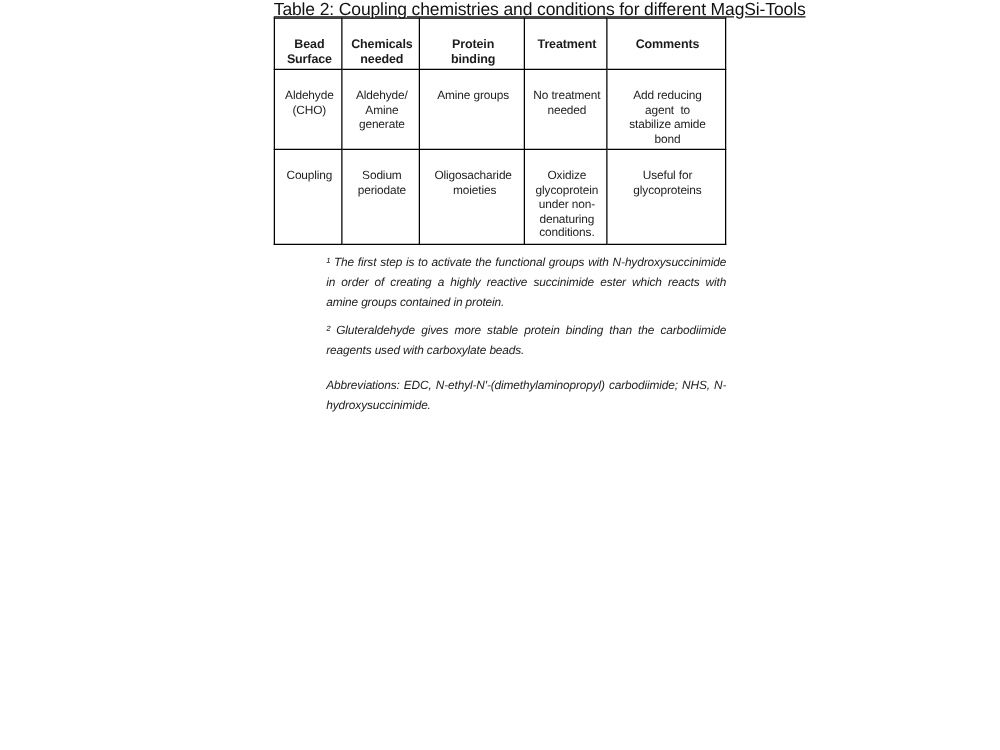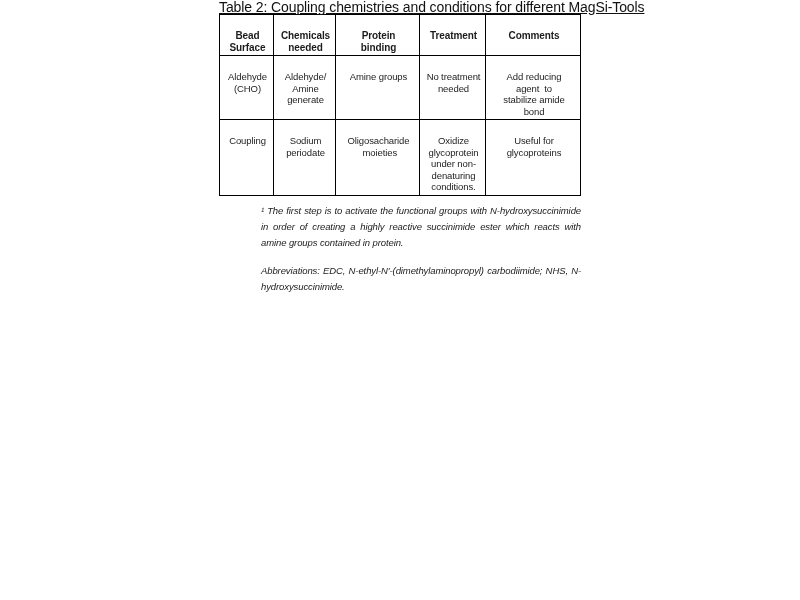--- a/index.html
+++ b/index.html
@@ -115,15 +115,16 @@
 under non-
 denaturing
 conditions.</td>
         <td>Useful for
 glycoproteins</td>
       </tr>
     </tbody>
   </table>
 
   <div class="fn italic fn1">¹ The first step is to activate the functional groups with N-hydroxysuccinimide in order of  creating a highly reactive succinimide ester which reacts with amine groups contained in protein.</div>
+  <div class="fn italic fn2">² Gluteraldehyde gives more stable protein binding than the carbodiimide reagents used with carboxylate beads.</div>
   <div class="fn italic abbr">Abbreviations: EDC, N-ethyl-N'-(dimethylaminopropyl) carbodiimide; NHS, N-hydroxysuccinimide.</div>
 
 </div>
 
 </body></html>

